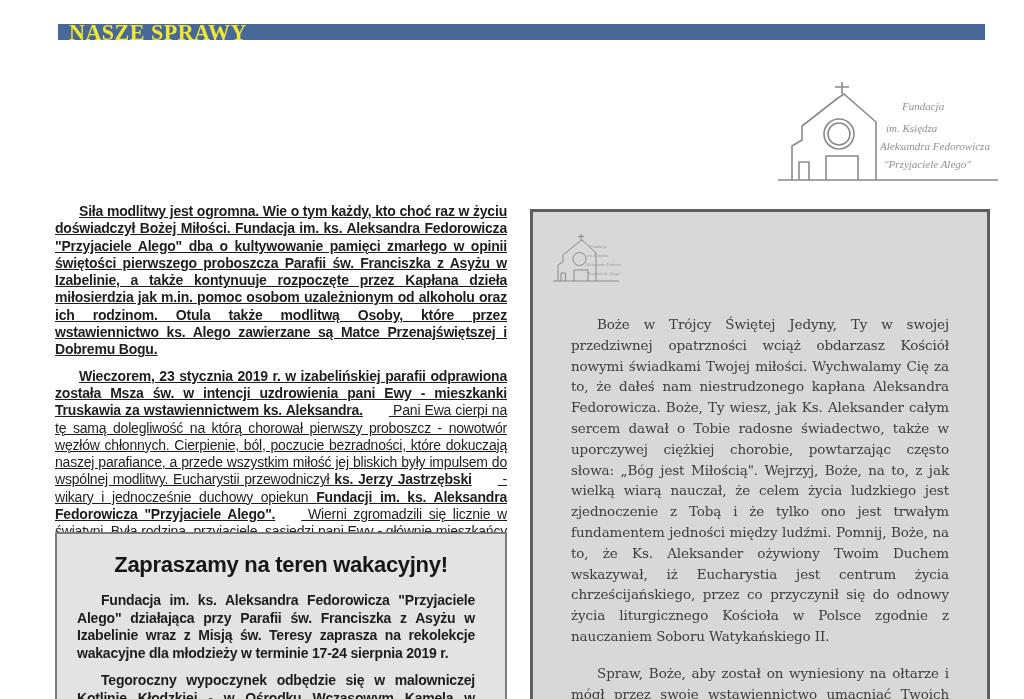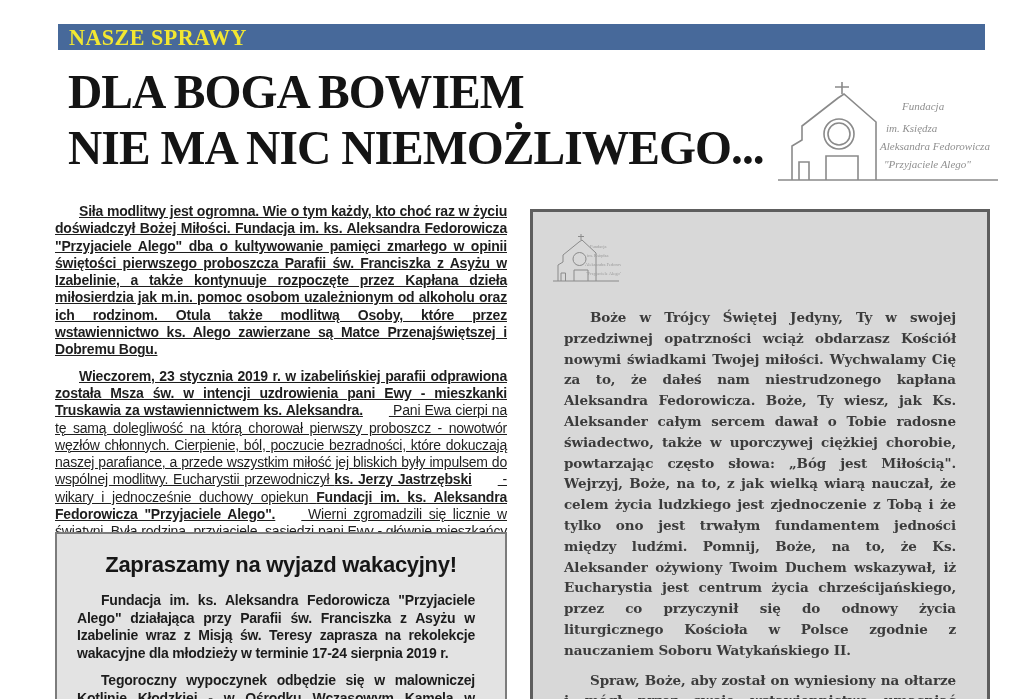--- a/index.html
+++ b/index.html
@@ -1,20 +1,20 @@
 <!DOCTYPE html>
 <html><head>
 <meta charset="utf-8">
 <style>
   html,body{margin:0;padding:0;background:#fff;}
   .page{position:relative;width:1024px;height:699px;background:#ffffff;overflow:hidden;
         font-family:"Liberation Sans",sans-serif;color:#1e1e1e;}
 
   
-  .topbar{position:absolute;left:58px;top:24px;width:927px;height:26px;background:#47699a;
+  .topbar{position:absolute;left:58px;top:24px;width:927px;height:16px;background:#47699a;
           display:flex;align-items:center;}
   .section-label{font-family:"Liberation Serif",serif;font-weight:700;font-size:24px;
                  color:#f2e731;padding-left:12px;letter-spacing:0.5px;transform:scaleX(.92);
                  transform-origin:left center;white-space:nowrap;}
 
   
   .headline{position:absolute;left:68px;top:64px;width:730px;
             font-family:"Liberation Serif",serif;font-weight:700;color:#141414;
             font-size:49px;line-height:56px;letter-spacing:-1px;}
   .headline .hl{white-space:nowrap;transform:scaleX(.97);transform-origin:left center;}
@@ -43,36 +43,32 @@
 
   
   .prayer-box{position:absolute;left:530px;top:209px;width:460px;height:520px;
               background:#d8d8d8;border:3px solid #5e5e5e;box-sizing:border-box;
               padding:14px 22px 0 22px;}
   .prayer-header{position:relative;min-height:72px;margin-bottom:6px;}
   .mini-logo{position:absolute;left:-4px;top:2px;}
   .prayer-title{font-family:"DejaVu Serif",serif;font-weight:700;font-size:16px;
                 line-height:23px;text-align:center;color:#242424;padding-top:8px;}
   .prayer-box p{font-family:"DejaVu Serif",serif;font-size:13.5px;line-height:20.8px;
-                text-align:justify;text-indent:26px;color:#3c3c3c;margin:9px;
-                letter-spacing:-0.1px;font-weight:bold;}
+                text-align:justify;text-indent:26px;color:#3c3c3c;margin:16px;
+                letter-spacing:-0.1px;}
 </style>
 </head>
 <body>
 
 <div class="page">
 
   <div class="topbar">
     <span class="section-label">NASZE SPRAWY</span>
   </div>
 
-  <div class="headline">
-    <div class="hl">DLA BOGA BOWIEM</div>
-    <div class="hl">NIE MA NIC NIEMOŻLIWEGO...</div>
-  </div>
 
   <svg class="logo" viewBox="0 0 232 118" xmlns="http://www.w3.org/2000/svg">
     <g stroke="#8a8a8a" stroke-width="1.6" fill="none">
       <path d="M6 108 H226"></path>
       <path d="M20 108 V74 L30 68 V54 L66 26 L72 22 L104 50 V108"></path>
       <path d="M70 22 V10 M63 15 H77"></path>
       <circle cx="67" cy="62" r="15"></circle>
       <circle cx="67" cy="62" r="11"></circle>
       <path d="M54 108 V84 H86 V108"></path>
       <path d="M27 108 V90 H37 V108"></path>
@@ -84,21 +80,21 @@
       <text x="112" y="96">"Przyjaciele Alego"</text>
     </g>
   </svg>
 
   <div class="article">
     <p class="p-lead">Siła modlitwy jest ogromna. Wie o tym każdy, kto choć raz w życiu doświadczył Bożej Miłości. Fundacja im. ks. Aleksandra Fedorowicza "Przyjaciele Alego" dba o kultywowanie pamięci zmarłego w opinii świętości pierwszego proboszcza Parafii św. Franciszka z Asyżu w Izabelinie, a także kontynuuje rozpoczęte przez Kapłana dzieła miłosierdzia jak m.in. pomoc osobom uzależnionym od alkoholu oraz ich rodzinom. Otula także modlitwą Osoby, które przez wstawiennictwo ks. Alego zawierzane są Matce Przenajświętszej i Dobremu Bogu.</p>
     <p class="p-mixed"><span class="b">Wieczorem, 23 stycznia 2019 r. w izabelińskiej parafii odprawiona została Msza św. w intencji uzdrowienia pani Ewy - mieszkanki Truskawia za wstawiennictwem ks. Aleksandra.</span><span class="r"> Pani Ewa cierpi na tę samą dolegliwość na którą chorował pierwszy proboszcz - nowotwór węzłów chłonnych. Cierpienie, ból, poczucie bezradności, które dokuczają naszej parafiance, a przede wszystkim miłość jej bliskich były impulsem do wspólnej modlitwy. Eucharystii przewodniczył </span><span class="b">ks. Jerzy Jastrzębski</span><span class="r"> - wikary i jednocześnie duchowy opiekun </span><span class="b">Fundacji im. ks. Aleksandra Fedorowicza "Przyjaciele Alego".</span><span class="r"> Wierni zgromadzili się licznie w świątyni. Była rodzina, przyjaciele, sąsiedzi pani Ewy - głównie mieszkańcy Truskawia, Izabelina, wolontariusze fundacji. </span><span class="bi">- Na początku tego roku uznany został cud za</span></p>
   </div>
 
   <div class="promo-box">
-    <div class="promo-title">Zapraszamy na wyjazd wakacyjny!</div>
+    <div class="promo-title">Zapraszamy na teren wakacyjny!</div>
     <p>Fundacja im. ks. Aleksandra Fedorowicza "Przyjaciele Alego" działająca przy Parafii św. Franciszka z Asyżu w Izabelinie wraz z Misją św. Teresy zaprasza na rekolekcje wakacyjne dla młodzieży w terminie 17-24 sierpnia 2019 r.</p>
     <p>Tegoroczny wypoczynek odbędzie się w malowniczej Kotlinie Kłodzkiej - w Ośrodku Wczasowym Kamela w miejscowości Szczytna. Do dyspozycji uczestników będzie ogrodzony, rozległy teren, pachną-</p>
   </div>
 
   <div class="prayer-box">
     <div class="prayer-header">
       <svg class="mini-logo" width="70" height="58" viewBox="0 0 140 116" xmlns="http://www.w3.org/2000/svg">
         <g stroke="#8a8a8a" stroke-width="2" fill="none">
           <path d="M4 106 H136"></path>
           <path d="M14 106 V74 L24 68 V54 L56 28 L62 24 L90 50 V106"></path>

